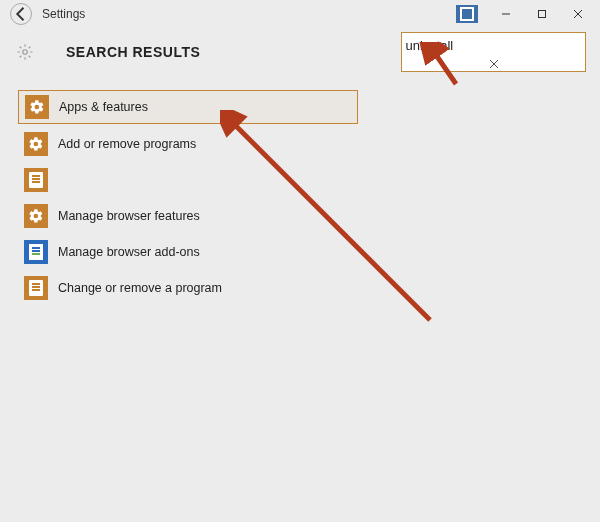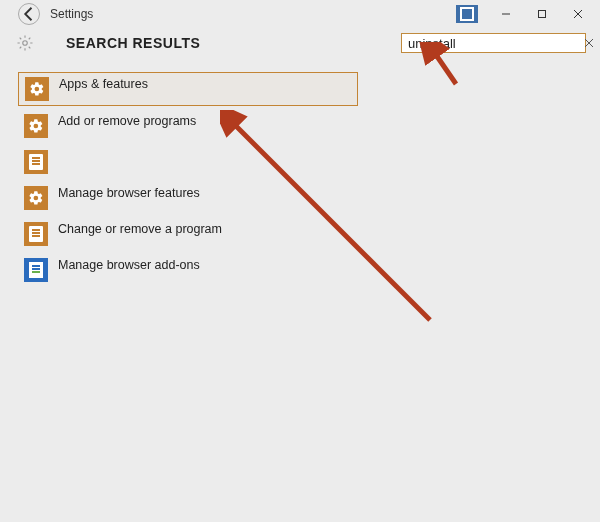--- a/index.html
+++ b/index.html
@@ -8,21 +8,21 @@
     font-family: "Segoe UI", Arial, sans-serif;
     background: #ececec;
     color: #222;
     position: relative;
     overflow: hidden;
   }
   .titlebar {
     display: flex;
     align-items: center;
     height: 28px;
-    padding: 0 4px 0 18px;
+    padding: 0 4px 0 10px;
     font-size: 12px;
     background: #ececec;
   }
   .titlebar .back {
     width: 22px; height: 22px;
     border: 1px solid #aaa;
     border-radius: 50%;
     display: flex; align-items: center; justify-content: center;
     font-size: 12px;
     margin-right: 10px;
@@ -64,47 +64,49 @@
     margin-right: 8px;
   }
   .header h1 {
     font-size: 14px;
     font-weight: 700;
     letter-spacing: 0.5px;
     flex: 1;
     color: #222;
   }
   .searchbox {
-    height: 20px;
+    height: 40px;
     width: 185px;
     border: 1px solid #c08a3d;
     background: #fff;
     display: flex;
     align-items: center;
     padding: 0 6px;
+    flex-direction: column;
   }
   .searchbox input {
     flex: 1;
     border: none;
     outline: none;
     font-size: 13px;
     background: transparent;
     color: #222;
   }
   .searchbox .clear {
     width: 14px; height: 14px;
     display: flex; align-items: center; justify-content: center;
     color: #555;
     cursor: pointer;
   }
   .results {
     padding: 18px 0 0 18px;
   }
   .result {
     display: flex;
+    align-items: center;
     padding: 4px 6px;
     margin-bottom: 4px;
     width: 340px;
     cursor: pointer;
   }
   .result.selected {
     border: 1px solid #c38434;
     background: rgba(195,132,52,0.05);
   }
   .result .ricon {
@@ -260,33 +262,33 @@
         <div class="icon-gear-tile">
           <svg viewBox="0 0 24 24">
             <path fill="#fff" d="M19.14,12.94a7.07,7.07,0,0,0,.05-.94,7.07,7.07,0,0,0-.05-.94l2.11-1.65a.5.5,0,0,0,.12-.64l-2-3.46a.5.5,0,0,0-.6-.22l-2.49,1a7,7,0,0,0-1.62-.94l-.38-2.65A.5.5,0,0,0,13.8,2H9.8a.5.5,0,0,0-.49.42L8.93,5.07a7,7,0,0,0-1.62.94l-2.49-1a.5.5,0,0,0-.6.22l-2,3.46a.5.5,0,0,0,.12.64L4.45,11a7.07,7.07,0,0,0-.05.94,7.07,7.07,0,0,0,.05.94L2.34,14.53a.5.5,0,0,0-.12.64l2,3.46a.5.5,0,0,0,.6.22l2.49-1a7,7,0,0,0,1.62.94l.38,2.65a.5.5,0,0,0,.49.42h4a.5.5,0,0,0,.49-.42l.38-2.65a7,7,0,0,0,1.62-.94l2.49,1a.5.5,0,0,0,.6-.22l2-3.46a.5.5,0,0,0-.12-.64ZM11.8,15.5A3.5,3.5,0,1,1,15.3,12,3.5,3.5,0,0,1,11.8,15.5Z"></path>
           </svg>
         </div>
       </div>
       <div class="rlabel">Manage browser features</div>
     </div>
     <div class="result">
       <div class="ricon">
+        <div class="icon-addons-tile">
+          <div class="sheet"></div>
+        </div>
+      </div>
+      <div class="rlabel">Manage browser add-ons</div>
+    </div>
+    <div class="result">
+      <div class="ricon">
         <div class="icon-programs-tile">
           <div class="doc"></div>
         </div>
       </div>
       <div class="rlabel">Change or remove a program</div>
-    </div>
-    <div class="result">
-      <div class="ricon">
-        <div class="icon-addons-tile">
-          <div class="sheet"></div>
-        </div>
-      </div>
-      <div class="rlabel">Manage browser add-ons</div>
     </div>
   </div>
 
 <svg class="arrow" style="left:220px; top:110px;" width="230" height="230">
   <defs>
     <marker id="ah1" markerWidth="10" markerHeight="10" refX="2" refY="3" orient="auto">
       <path d="M0,0 L0,6 L8,3 z" fill="#b23b1e"></path>
     </marker>
   </defs>
   <line x1="210" y1="210" x2="10" y2="10" stroke="#b23b1e" stroke-width="5" marker-end="url(#ah1)"></line>

